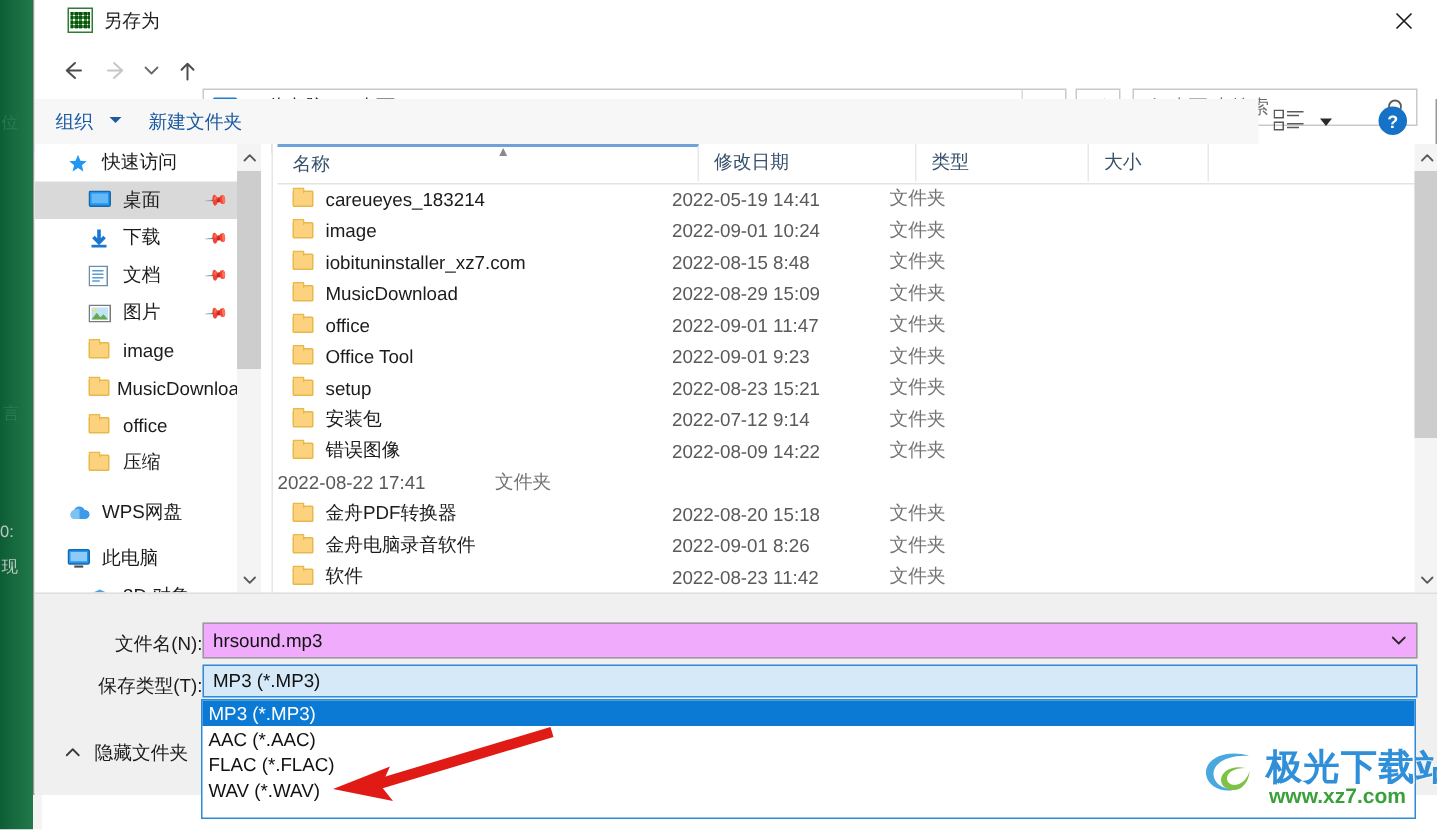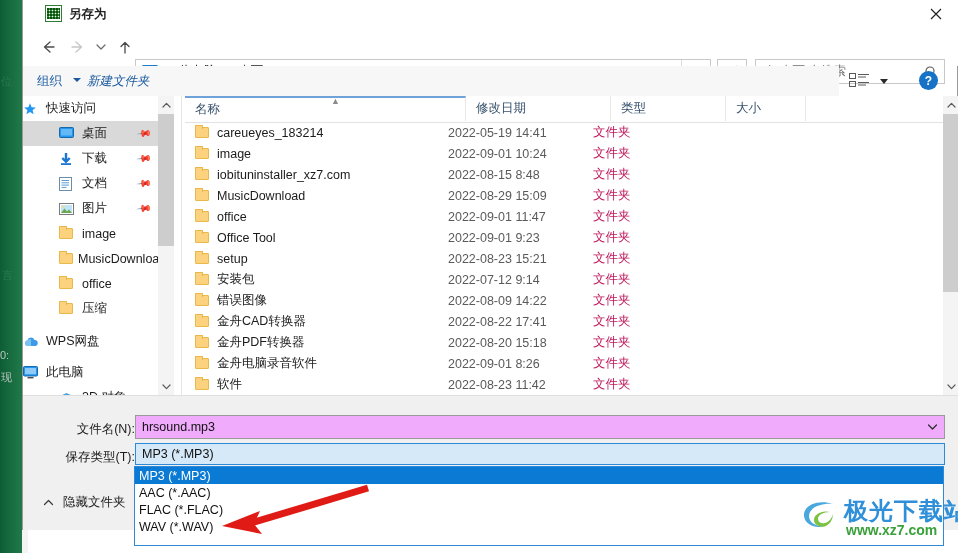--- a/index.html
+++ b/index.html
@@ -22,21 +22,21 @@
 
   
   .titlebar{position:absolute;left:0;top:0;width:936px;height:28px;background:#ffffff;}
   .title-icon{position:absolute;left:22px;top:5px;width:17px;height:17px;
     background:#ffffff;border:1px solid #2f7d32;box-sizing:border-box;
     display:flex;align-items:center;justify-content:center;overflow:hidden;}
   .title-icon i{display:block;width:13px;height:11px;
     background:repeating-linear-gradient(to bottom,#3b8f3f 0 2px,#ffffff 2px 3px),
                repeating-linear-gradient(to right,#3b8f3f 0 2px,#ffffff 2px 3px);
     background-blend-mode:multiply;}
-  .title-text{position:absolute;left:46px;top:6px;font-size:12.5px;color:#222;font-weight:bold;}
+  .title-text{position:absolute;left:46px;top:6px;font-size:12.5px;color:#222;}
   .close-btn{position:absolute;right:0;top:0;width:46px;height:28px;
     display:flex;align-items:center;justify-content:center;cursor:default;}
   .close-btn svg{display:block;}
 
   
   .navbar{position:absolute;left:0;top:28px;width:936px;height:38px;background:#ffffff;}
   .nav-ico{position:absolute;top:8px;width:24px;height:22px;
     display:flex;align-items:center;justify-content:center;color:#4b4b4b;}
   .nav-back{left:14px;}
   .nav-fwd{left:42px;color:#c0c0c0;}
@@ -62,37 +62,37 @@
   .search-ph{flex:1;padding-left:8px;font-size:12.5px;color:#6e6e6e;}
   .search-ico{width:26px;display:flex;align-items:center;justify-content:center;color:#5a5a5a;}
 
   
   .cmdbar{position:absolute;left:0;top:66px;width:816px;height:30px;
     background:#f7f7f7;border-bottom:6px solid #d946ef;}
   .cmd-item{position:absolute;top:7px;font-size:12.5px;color:#1b5aa0;}
   .cmd-org{left:14px;}
   .cmd-caret{position:absolute;left:50px;top:12px;width:0;height:0;
     border-left:4px solid transparent;border-right:4px solid transparent;border-top:4px solid #1b5aa0;}
-  .cmd-new{left:64px;font-style:italic;}
+  .cmd-new{left:76px;}
   .view-ico{position:absolute;left:826px;top:7px;width:22px;height:16px;}
   .view-caret{position:absolute;left:857px;top:13px;width:0;height:0;
     border-left:4px solid transparent;border-right:4px solid transparent;border-top:5px solid #2a2a2a;}
   .help-btn{position:absolute;left:896px;top:5px;width:19px;height:19px;border-radius:50%;
     background:#1572c6;color:#fff;font-size:12px;font-weight:bold;
     display:flex;align-items:center;justify-content:center;}
 
   
   .pane-left{position:absolute;left:0;top:96px;width:158px;height:299px;background:#ffffff;}
   .nav-scroll{position:absolute;left:135px;top:0;width:16px;height:299px;background:#f4f4f4;}
   .nav-thumb{position:absolute;left:0;top:18px;width:16px;height:132px;background:#cdcdcd;}
   .sb-arrow{position:absolute;left:0;width:16px;height:17px;display:flex;align-items:center;justify-content:center;color:#5a5a5a;font-size:9px;}
   .sb-up{top:0;} .sb-dn{bottom:0;}
 
   .navlist{position:absolute;left:0;top:0;width:135px;height:299px;overflow:hidden;}
-  .navrow{position:relative;height:25px;display:flex;align-items:center;box-sizing:border-box;}
+  .navrow{position:relative;height:25px;display:flex;align-items:center;padding-left:22px;box-sizing:border-box;}
   .navrow.indent{padding-left:36px;}
   .navrow.sel{background:#cde8ff;}
   .navrow.sel.gray{background:#d9d9d9;}
   .navrow .lbl{font-size:12.5px;color:#1b1b1b;white-space:nowrap;}
   .navrow .ico{width:18px;display:flex;align-items:center;justify-content:flex-start;margin-right:5px;}
   .pin{position:absolute;right:8px;top:7px;color:#8a8a8a;font-size:10px;transform:rotate(40deg);}
   .folder{width:14px;height:11px;background:#fdd27e;border:1px solid #e8b84b;border-radius:1px;box-sizing:border-box;position:relative;}
   .folder::before{content:"";position:absolute;left:-1px;top:-3px;width:6px;height:3px;background:#fdd27e;border:1px solid #e8b84b;border-bottom:none;border-radius:1px 1px 0 0;}
 
   
@@ -104,21 +104,21 @@
   .hdr-cell{position:absolute;top:0;height:25px;display:flex;align-items:center;
     font-size:12.5px;color:#36506b;border-right:1px solid #e8e8e8;box-sizing:border-box;padding-left:10px;}
   .hdr-cell.sorted{border-top:2px solid #6ea2d8;}
   .sort-mark{position:absolute;left:146px;top:-2px;font-size:9px;color:#8a8a8a;}
 
   .rows{position:absolute;left:0;top:26px;width:758px;height:273px;overflow:hidden;}
   .row{height:21px;display:flex;align-items:center;font-size:12.5px;color:#1b1b1b;}
   .c-name{width:263px;display:flex;align-items:center;padding-left:10px;box-sizing:border-box;}
   .c-name .fi{margin-right:8px;}
   .c-date{width:145px;color:#5a5a5a;}
-  .c-type{width:115px;color:#be185d;}
+  .c-type{width:115px;color:#737373;}
   .c-size{width:80px;color:#5a5a5a;}
 
   .list-scroll{position:absolute;right:0;top:0;width:16px;height:299px;background:#f4f4f4;}
   .list-thumb{position:absolute;left:0;top:18px;width:16px;height:178px;background:#cdcdcd;}
 
   
   .bottom{position:absolute;left:0;top:395px;width:936px;height:134px;background:#f0f0f0;border-top:1px solid #dfdfdf;}
   .lbl-row{position:absolute;font-size:12.5px;color:#1b1b1b;text-align:right;}
   .lbl-name{left:20px;top:25px;width:92px;}
   .lbl-type{left:20px;top:53px;width:92px;}
@@ -473,24 +473,20 @@
         <div class="row">
           <span class="c-name">
               <span class="fi folder"></span>
               <span>错误图像</span>
             </span>
           <span class="c-date">2022-08-09 14:22</span>
           <span class="c-type">文件夹</span>
           <span class="c-size"></span>
         </div>
         <div class="row">
-          <span class="c-name">
-              <span class="fi folder"></span>
-              <span>金舟CAD转换器</span>
-            </span>
           <span class="c-date">2022-08-22 17:41</span>
           <span class="c-type">文件夹</span>
           <span class="c-size"></span>
         </div>
         <div class="row">
           <span class="c-name">
               <span class="fi folder"></span>
               <span>金舟PDF转换器</span>
             </span>
           <span class="c-date">2022-08-20 15:18</span>

